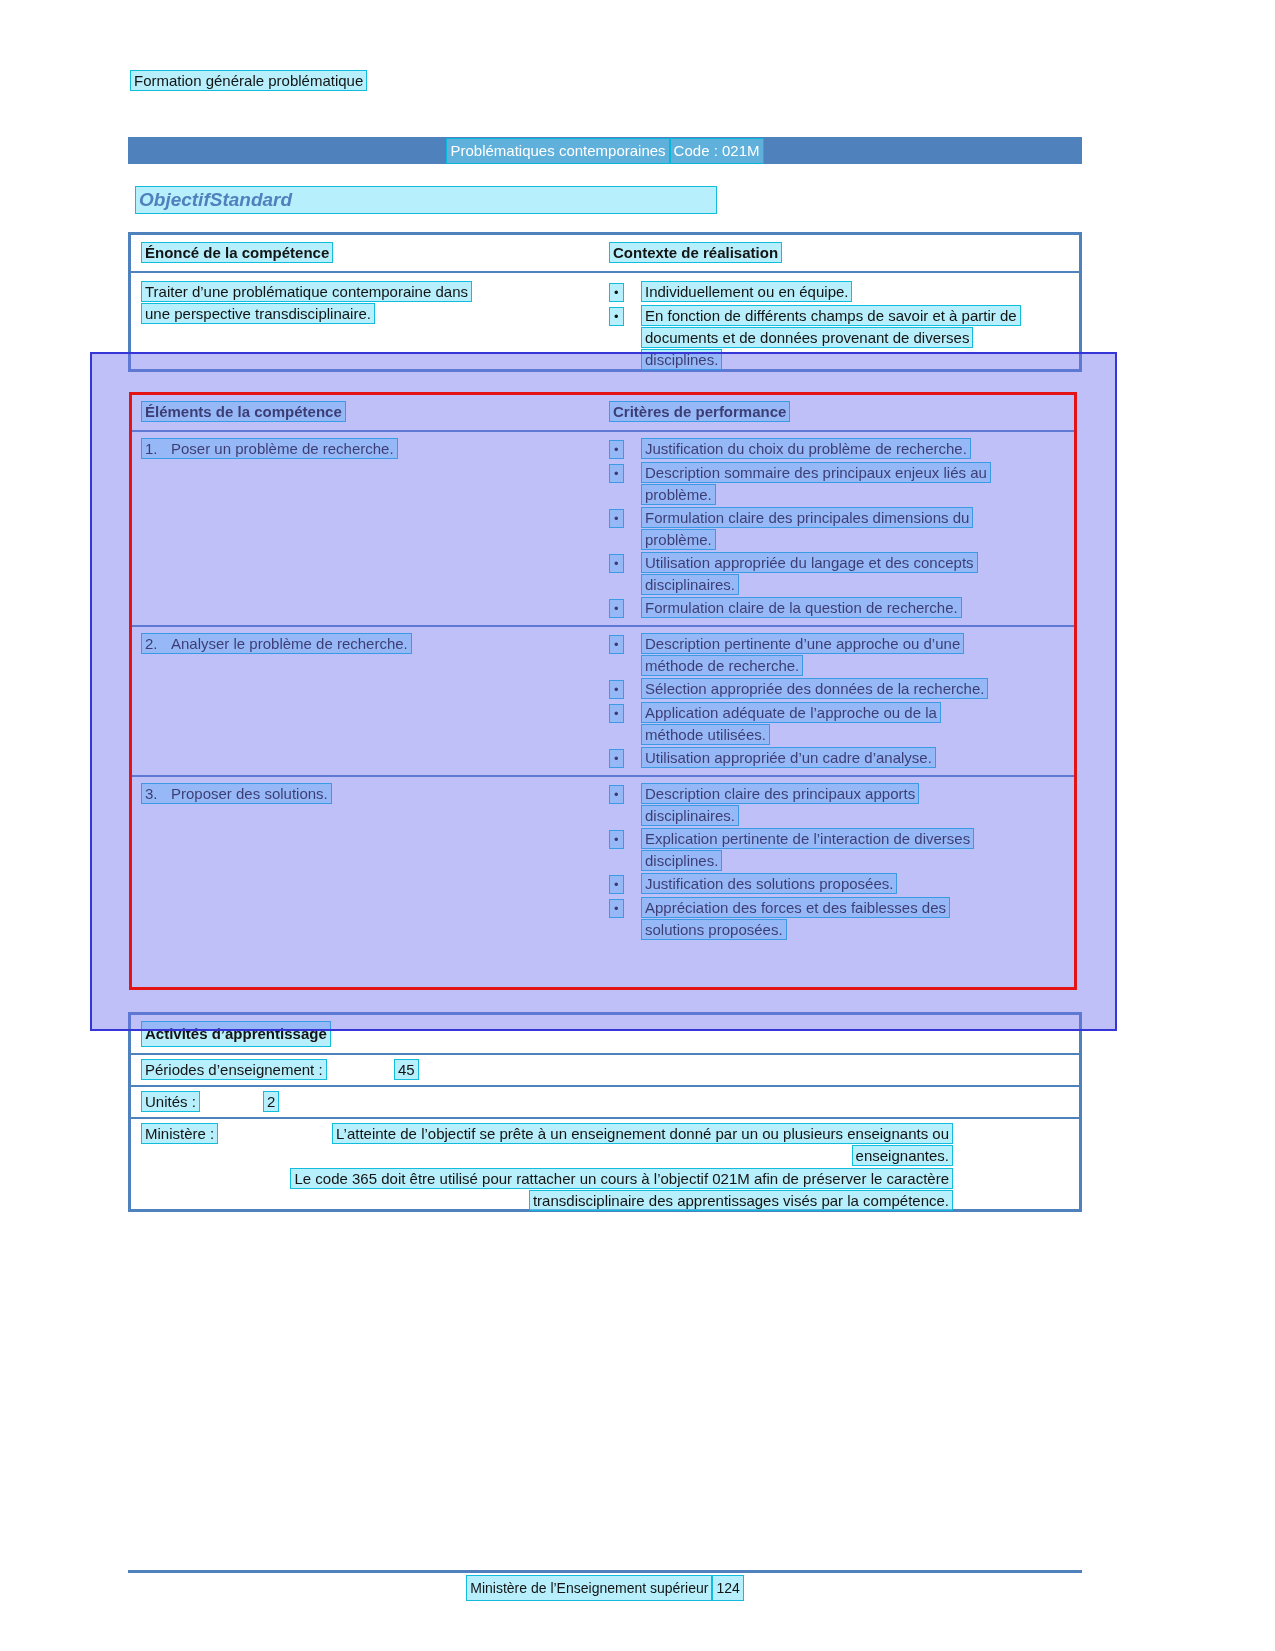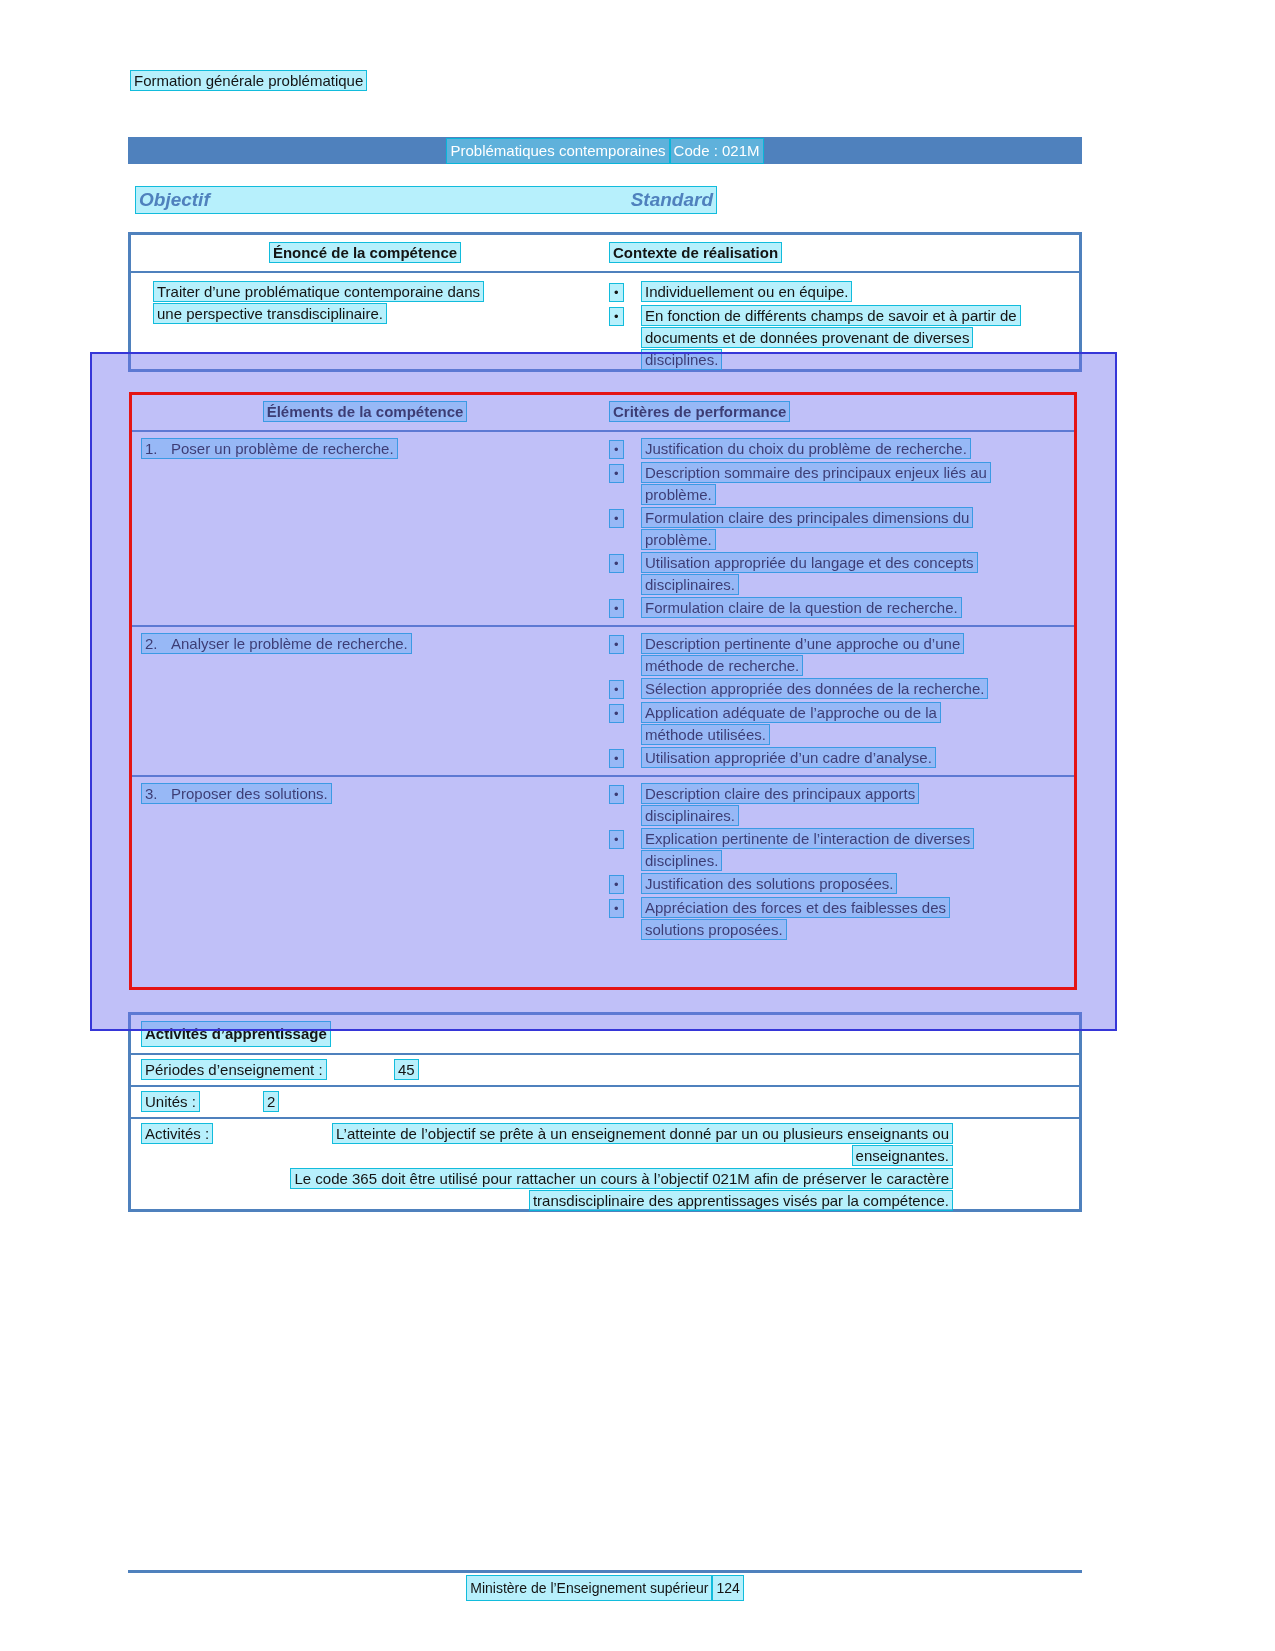--- a/index.html
+++ b/index.html
@@ -30,33 +30,33 @@
   .title-bar {
     position: absolute; left: 128px; top: 137px; width: 954px; height: 27px;
     background: var(--bar-background, #4f81bd);
     color: var(--bar-text, #ffffff);
     display: flex; align-items: center; justify-content: center;
     padding: 0 8px;
   }
 
   .obj-band {
     position: absolute; left: 135px; top: 186px; width: 582px;
-    display: flex; justify-content: space-between;
+    display: flex; 
     font-size: 19px; font-weight: bold; font-style: italic;
     color: var(--accent, #4f81bd);
     line-height: 24px;
   }
 
   .tbl { position: absolute; border: 3px solid var(--accent, #4f81bd); background: transparent; }
   .thead { display: flex; border-bottom: 2px solid var(--accent, #4f81bd); padding: 7px 10px; font-weight: bold; }
-  .thead .c1 { width: 468px; flex: 0 0 468px; text-align: center; }
+  .thead .c1 { width: 468px; flex: 0 0 468px; }
   .tbody { display: flex; padding: 8px 10px; }
   .c1 { width: 468px; flex: 0 0 468px; padding-right: 20px; }
   .c2 { flex: 1; }
-  .wrap-355 { width: 355px; margin-left: 12px; }
+  .wrap-355 { width: 355px; }
 
   .crit { display: flex; margin: 0 0 1px 0; }
   .mark { flex: 0 0 32px; }
   .mk { font-size: 13px; padding: 1px 4px; }
   .crit-body { width: 355px; }
   .crit-body-wide { width: 382px; }
 
   #table2 { left: 131px; top: 394px; width: 944px; border: none; }
   #table2 .thead { padding: 7px 10px; }
   .el-row { display: flex; border-bottom: 2px solid var(--accent, #4f81bd); padding: 6px 10px 4px; }
@@ -220,21 +220,21 @@
     </div>
     <div class="arow">
       <div class="alabel-1"><span class="hl">Périodes d’enseignement :</span></div>
       <div><span class="hl">45</span></div>
     </div>
     <div class="arow">
       <div class="alabel-2"><span class="hl">Unités :</span></div>
       <div><span class="hl">2</span></div>
     </div>
     <div class="arow last">
-      <div class="alabel-2"><span class="hl">Activités :</span></div>
+      <div class="alabel-2"><span class="hl">Ministère :</span></div>
       <div class="aprec">
         <p><span class="hl">L’atteinte de l’objectif se prête à un enseignement donné par un ou plusieurs enseignants ou enseignantes.</span></p>
         <p><span class="hl">Le code 365 doit être utilisé pour rattacher un cours à l’objectif 021M afin de préserver le caractère transdisciplinaire des apprentissages visés par la compétence.</span></p>
       </div>
     </div>
   </div>
 
   <div class="overlay"></div>
   <div class="red-frame"></div>
 

